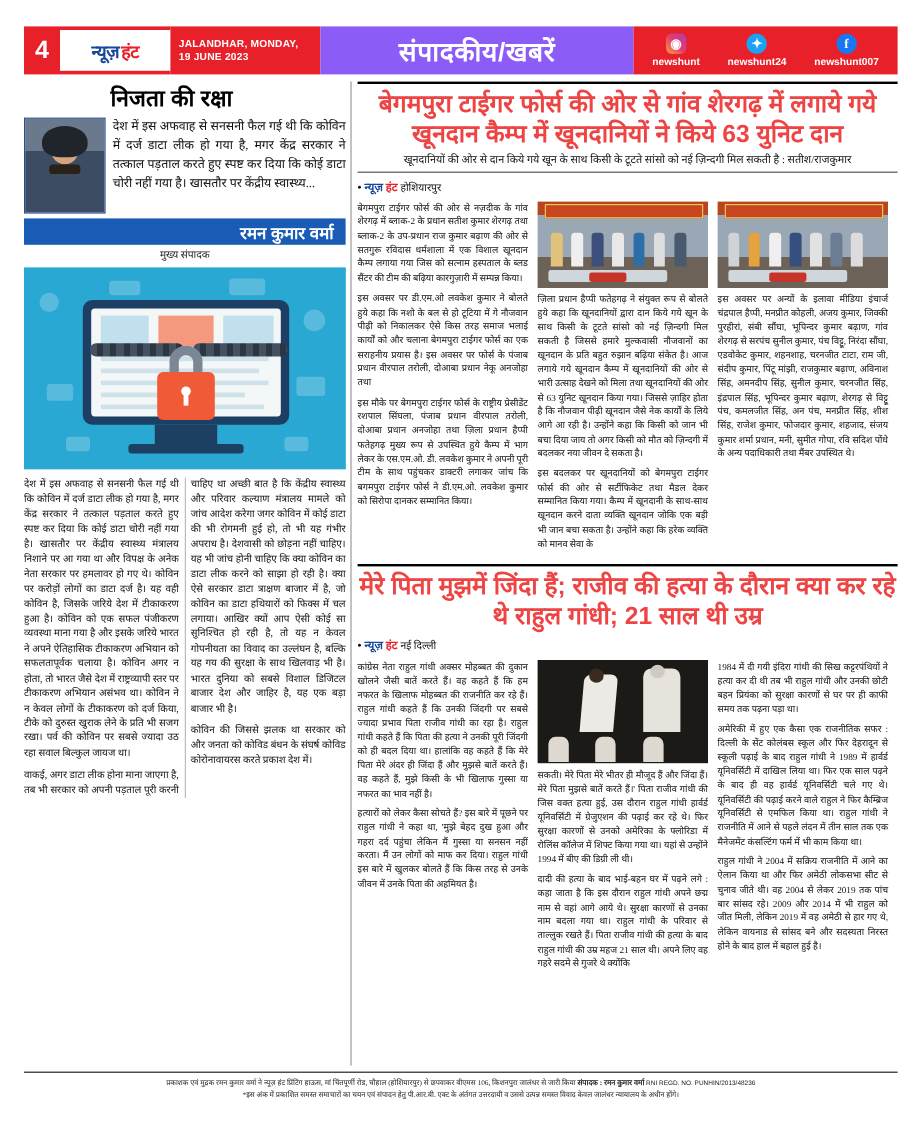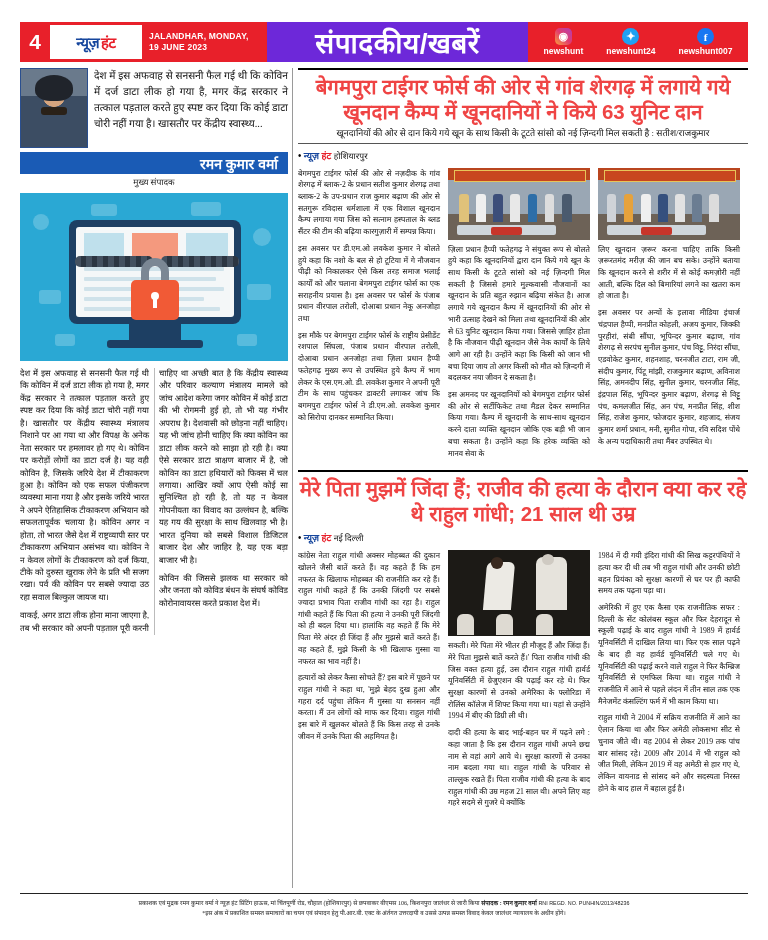--- a/index.html
+++ b/index.html
@@ -9,22 +9,22 @@
   
   .masthead{position:absolute;left:20px;top:22px;width:728px;height:40px;display:flex;align-items:stretch;}
   .mh-pageno{width:30px;background:#e8202a;color:#fff;display:flex;align-items:center;justify-content:center;
              font-family:"Liberation Sans",sans-serif;font-weight:700;font-size:21px;}
   .mh-logo{width:92px;background:#fff;display:flex;align-items:center;justify-content:center;gap:2px;
            border-top:3px solid #e8202a;border-bottom:3px solid #e8202a;}
   .mh-logo .l1{font-family:"Liberation Sans",sans-serif;font-weight:700;font-size:15px;color:#16469d;letter-spacing:-0.5px;}
   .mh-logo .l2{font-family:"Liberation Sans",sans-serif;font-weight:700;font-size:15px;color:#e8202a;letter-spacing:-0.5px;}
   .mh-date{flex:0 0 118px;background:#e8202a;color:#fff;display:flex;flex-direction:column;justify-content:center;
            padding-left:7px;font-family:"Liberation Sans",sans-serif;font-weight:700;font-size:8.5px;line-height:1.35;letter-spacing:0.2px;}
-  .mh-section{flex:1;background:#6d28d9;color:#fff;display:flex;align-items:center;justify-content:center;
-              font-family:"Liberation Sans",sans-serif;font-weight:700;font-size:28px;letter-spacing:0.5px;}
+  .mh-section{flex:1;background:#8b5cf6;color:#fff;display:flex;align-items:center;justify-content:center;
+              font-family:"Liberation Sans",sans-serif;font-weight:700;font-size:22px;letter-spacing:0.5px;}
   .mh-social{flex:0 0 212px;background:#e8202a;display:flex;align-items:center;justify-content:space-around;padding:0 4px;}
   .soc{display:flex;flex-direction:column;align-items:center;gap:1px;}
   .soc .ic{width:17px;height:17px;border-radius:4px;display:flex;align-items:center;justify-content:center;color:#fff;font-size:11px;font-weight:700;}
   .soc .ic.ig{background:linear-gradient(45deg,#f9a03c,#e23c6e,#b13bb5);border-radius:5px;}
   .soc .ic.tw{background:#1da1f2;border-radius:50%;}
   .soc .ic.fb{background:#1877f2;border-radius:50%;}
   .soc .nm{font-family:"Liberation Sans",sans-serif;font-weight:700;font-size:8.5px;color:#fff;white-space:nowrap;}
 
   
   .body-area{position:absolute;left:20px;top:68px;width:728px;height:820px;}
@@ -131,20 +131,21 @@
         <span class="ic fb">f</span>
         <span class="nm">newshunt007</span>
       </div>
     </div>
   </div>
 
   <div class="body-area">
     <div class="vrule"></div>
 
     <div class="col-left">
+      <div class="ed-title">निजता की रक्षा</div>
       <div class="ed-top">
         <div class="ed-photo"></div>
         <div class="ed-lede">देश में इस अफवाह से सनसनी फैल गई थी कि कोविन में दर्ज डाटा लीक हो गया है, मगर केंद्र सरकार ने तत्काल पड़ताल करते हुए स्पष्ट कर दिया कि कोई डाटा चोरी नहीं गया है। खासतौर पर केंद्रीय स्वास्थ्य...</div>
       </div>
       <div class="ed-byline">
         <span>रमन कुमार वर्मा</span>
       </div>
       <div class="ed-role">मुख्य संपादक</div>
 
       <div class="illus">
@@ -210,36 +211,35 @@
               <span class="pp" style="left:20%;background:#efefef"></span>
               <span class="pp" style="left:32%;background:#3c4e7a"></span>
               <span class="pp" style="left:44%;background:#e8e8e8"></span>
               <span class="pp" style="left:56%;background:#2d6ea8"></span>
               <span class="pp" style="left:68%;background:#ddd"></span>
               <span class="pp" style="left:80%;background:#4a5a6e"></span>
               <span class="bed"></span>
                 <span class="red"></span>
             </div>
             <p>ज़िला प्रधान हैप्पी फतेहगढ़ ने संयुक्त रूप से बोलते हुये कहा कि खूनदानियों द्वारा दान किये गये खून के साथ किसी के टूटते सांसो को नई ज़िन्दगी मिल सकती है जिससे हमारे मुल्कवासी नौजवानों का खूनदान के प्रति बहुत रुझान बढ़िया संकेत है। आज लगाये गये खूनदान कैम्प में खूनदानियों की ओर से भारी उत्साह देखने को मिला तथा खूनदानियों की ओर से 63 युनिट खूनदान किया गया। जिससे ज़ाहिर होता है कि नौजवान पीढ़ी खूनदान जैसे नेक कार्यों के लिये आगे आ रही है। उन्होंने कहा कि किसी को जान भी बचा दिया जाय तो अगर किसी को मौत को ज़िन्दगी में बदलकर नया जीवन दे सकता है।</p>
-            <p>इस अमनद पर खूनदानियों को बेगमपुरा टाईगर फोर्स की ओर से सर्टीफिकेट तथा मैडल देकर सम्मानित किया गया। कैम्प में खूनदानी के साथ-साथ खूनदान करने दाता व्यक्ति खूनदान जोकि एक बड़ी भी जान बचा सकता है। उन्होंने कहा कि हरेक व्यक्ति को मानव सेवा के</p>
+            <p>इस बदलकर पर खूनदानियों को बेगमपुरा टाईगर फोर्स की ओर से सर्टीफिकेट तथा मैडल देकर सम्मानित किया गया। कैम्प में खूनदानी के साथ-साथ खूनदान करने दाता व्यक्ति खूनदान जोकि एक बड़ी भी जान बचा सकता है। उन्होंने कहा कि हरेक व्यक्ति को मानव सेवा के</p>
           </div>
           <div class="a1-c">
             <div class="ph">
               <span class="bann"></span>
               <span class="pp" style="left:6%;background:#cfd3d8"></span>
               <span class="pp" style="left:18%;background:#e6a23c"></span>
               <span class="pp" style="left:30%;background:#efefef"></span>
               <span class="pp" style="left:42%;background:#35507e"></span>
               <span class="pp" style="left:54%;background:#e2e2e2"></span>
               <span class="pp" style="left:66%;background:#6b7d92"></span>
               <span class="pp" style="left:78%;background:#dcdcdc"></span>
               <span class="bed"></span>
                 <span class="red"></span>
             </div>
-            <p>लिए खूनदान ज़रूर करना चाहिए ताकि किसी ज़रूरतमंद मरीज़ की जान बच सके। उन्होंने बताया कि खूनदान करने से शरीर में से कोई कमज़ोरी नहीं आती, बल्कि दिल को बिमारियां लगने का खतरा कम हो जाता है।</p>
             <p>इस अवसर पर अन्यों के इलावा मीडिया इंचार्ज चंद्रपाल हैप्पी, मनप्रीत कोहली, अजय कुमार, जिक्की पुरहीरां, संबी सौंघा, भूपिन्दर कुमार बढ़ाण, गांव शेरगढ़ से सरपंच सुनील कुमार, पंच विट्टू, निरंदा सौंघा, एडवोकेट कुमार, शहनशाह, चरनजीत टाटा, राम जी, संदीप कुमार, पिंटू मांझी, राजकुमार बढ़ाण, अविनाश सिंह, अमनदीप सिंह, सुनील कुमार, चरनजीत सिंह, इंद्रपाल सिंह, भूपिन्दर कुमार बढ़ाण, शेरगढ़ से विट्टू पंच, कमलजीत सिंह, अन पंच, मनप्रीत सिंह, शीश सिंह, राजेश कुमार, फोजदार कुमार, शहजाद, संजय कुमार शर्मा प्रधान, मनी, सुमीत गोपा, रवि सदिश पोंधे के अन्य पदाधिकारी तथा मैंबर उपस्थित थे।</p>
           </div>
         </div>
       </div>
 
       <div class="a2">
         <div class="hl-rule"></div>
         <div class="a-head">मेरे पिता मुझमें जिंदा हैं; राजीव की हत्या के दौरान क्या कर रहे थे राहुल गांधी; 21 साल थी उम्र</div>
         <div class="byline">
           <span class="bullet">•</span>

